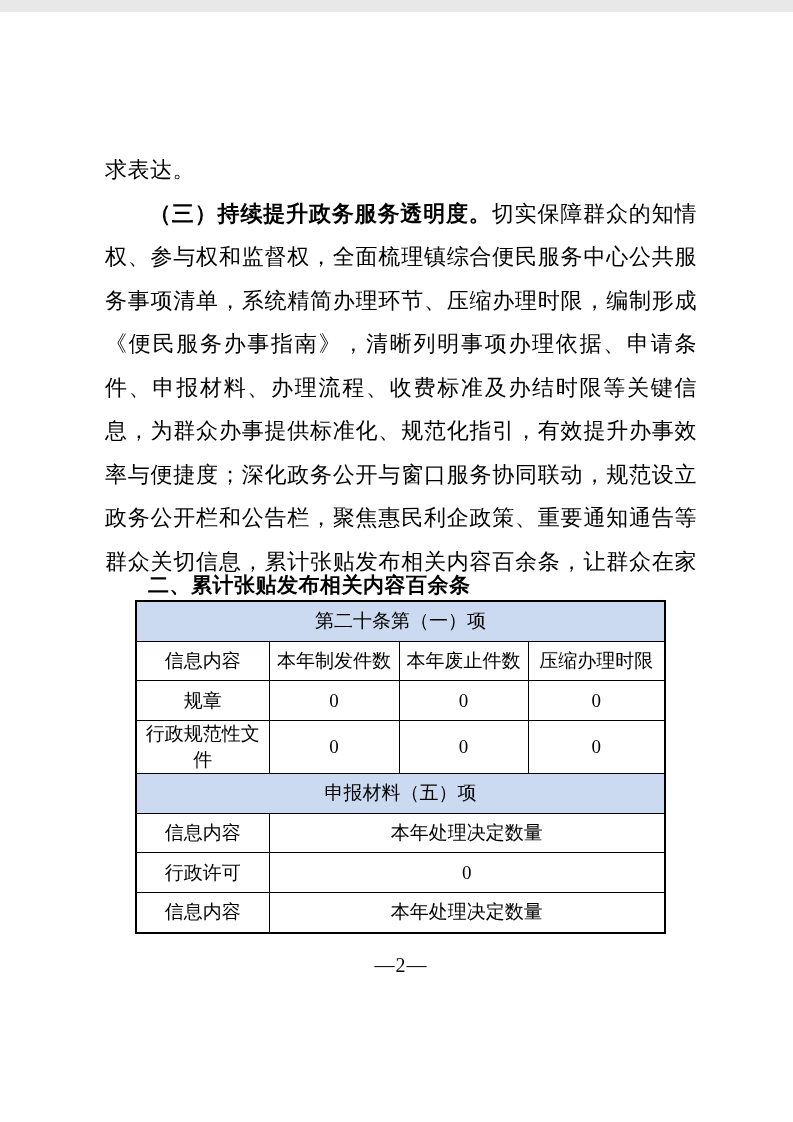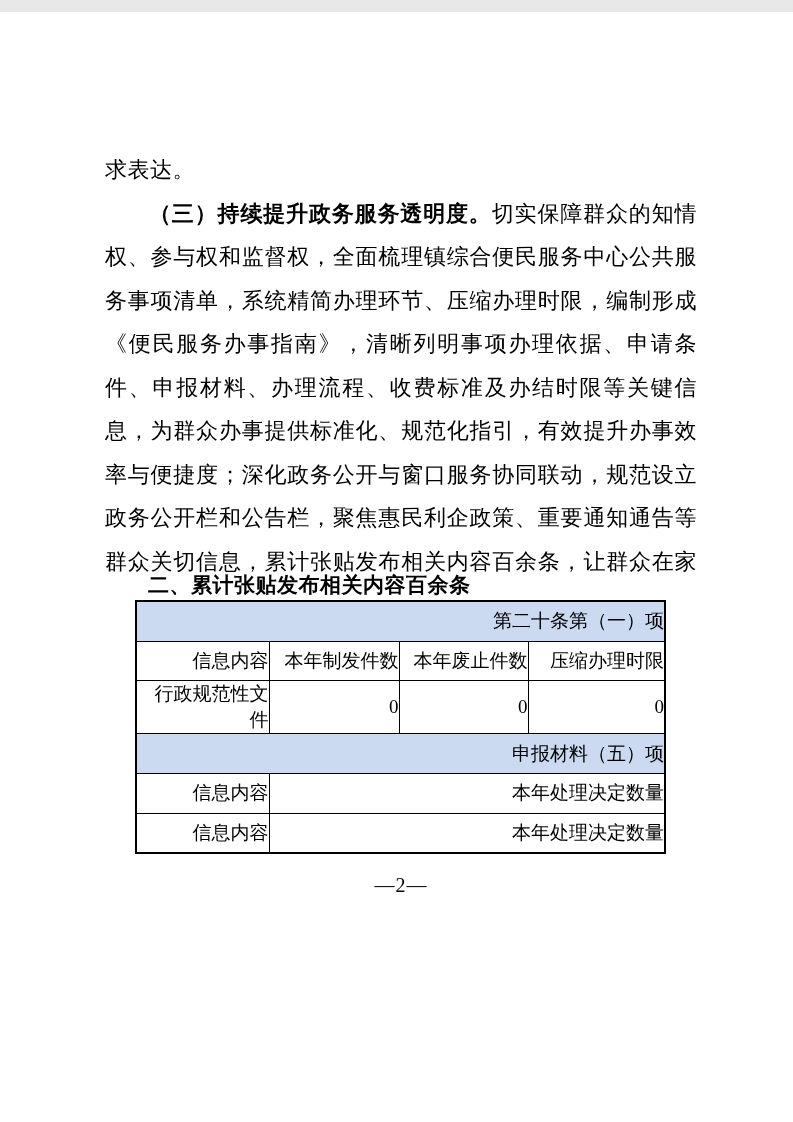--- a/index.html
+++ b/index.html
@@ -39,21 +39,21 @@
   table.doc-table {
     margin-left: 30px;
     width: 529px;
     border-collapse: collapse;
     table-layout: fixed;
     border: 2px solid #000000;
     font-size: 19px;
   }
   table.doc-table td {
     border: 1px solid #000000;
-    text-align: right;
+    text-align: center;
     vertical-align: middle;
     height: 38.7px;
     padding: 0;
     overflow: hidden;
   }
   tr.section-title-row td { background: #cbdaf0; }
   td.row-label {
     text-align: left;
     padding-left: 6px;
   }
@@ -88,32 +88,42 @@
         <tr class="section-title-row">
       <td colspan="4">第二十条第（一）项</td>
     </tr>
     <tr>
       <td>信息内容</td>
       <td>本年制发件数</td>
       <td>本年废止件数</td>
       <td>压缩办理时限</td>
     </tr>
     <tr>
+      <td class="row-label">规章</td>
+      <td>0</td>
+      <td>0</td>
+      <td>0</td>
+    </tr>
+    <tr>
       <td class="row-label">行政规范性文件</td>
       <td>0</td>
       <td>0</td>
       <td>0</td>
     </tr>
 
     <tr class="section-title-row">
       <td colspan="4">申报材料（五）项</td>
     </tr>
     <tr>
       <td>信息内容</td>
       <td colspan="3">本年处理决定数量</td>
+    </tr>
+    <tr>
+      <td class="row-label">行政许可</td>
+      <td colspan="3">0</td>
     </tr>
 
     <tr>
       <td>信息内容</td>
       <td colspan="3">本年处理决定数量</td>
     </tr>
   </tbody>
     </table>
 
   <div class="page-footer">—2—</div>

